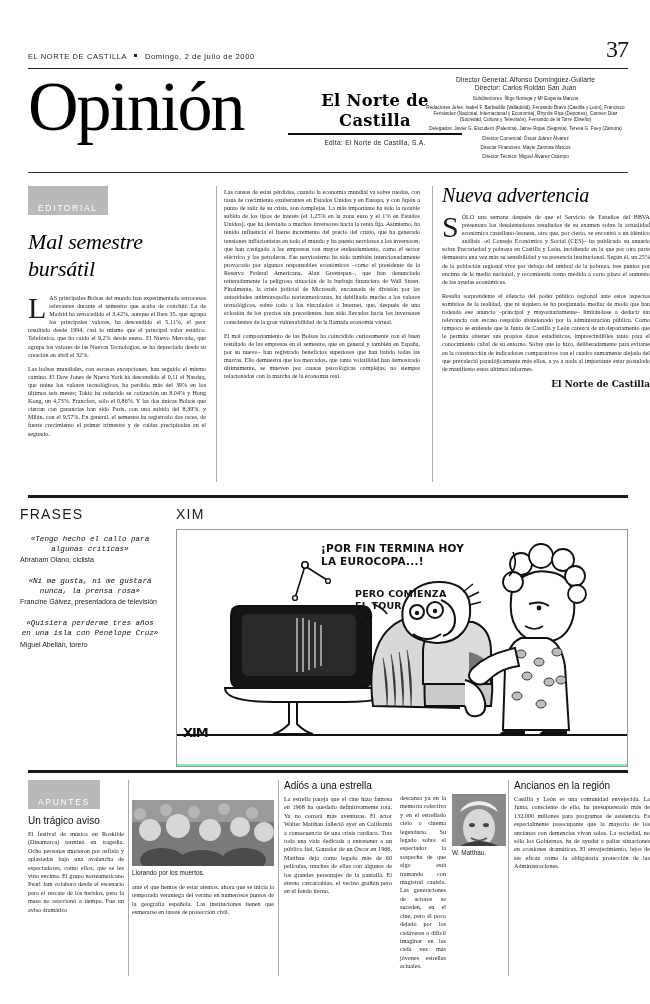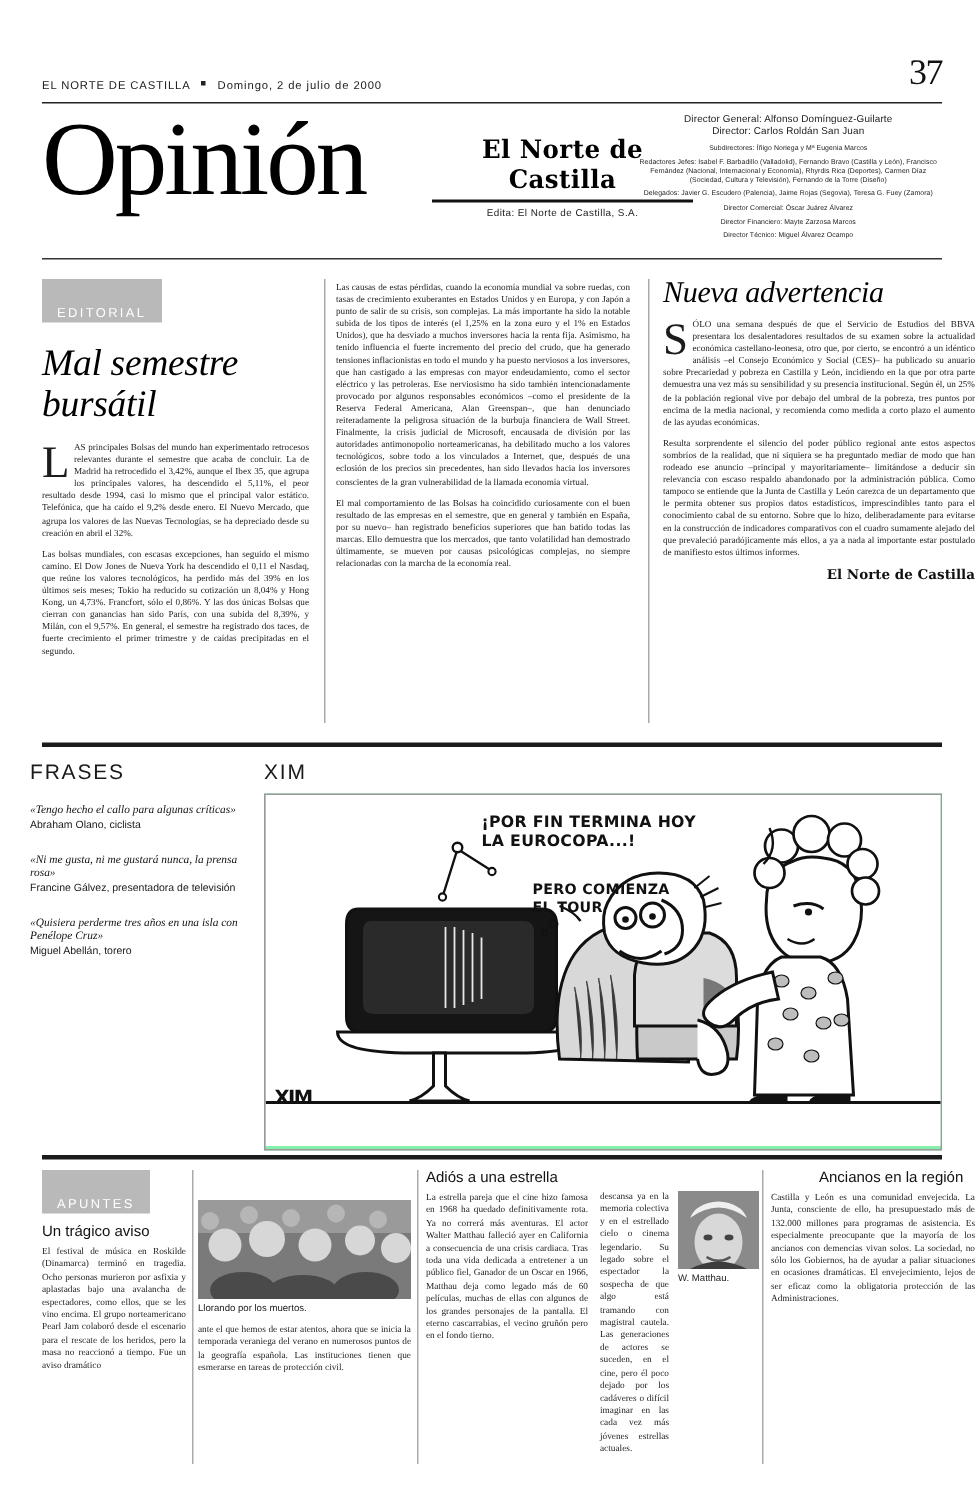--- a/index.html
+++ b/index.html
@@ -31,40 +31,40 @@
 
   .rule-mast{position:absolute;left:28px;right:22px;top:172px;height:1px;background:#333;}
 
   
   .edband{position:absolute;left:28px;top:186px;right:22px;height:300px;}
   .tag{display:inline-block;background:#b9b9b9;color:#fff;font-family:"Liberation Sans",sans-serif;
        font-size:7.2px;letter-spacing:1.6px;padding:17px 10px 2px 10px;}
   .tag span{font-size:8.6px;}
 
   .ed-col1{position:absolute;left:0;top:0;width:178px;}
-  .ed-head{font-family:"Liberation Serif",serif;font-style:italic;font-size:25px;line-height:27px;
+  .ed-head{font-family:"Liberation Serif",serif;font-style:italic;font-size:22px;line-height:27px;
            margin-top:13px;color:#000;letter-spacing:-.2px;}
   .body-txt{font-family:"Liberation Serif",serif;font-size:6.1px;line-height:8.1px;text-align:justify;color:#1c1c1c;}
   .body-txt p{margin:0 0 6px 0;}
   .dropcap::first-letter{float:left;font-size:30px;line-height:23px;padding:2px 3px 0 0;font-weight:400;}
 
   .ed-col2{position:absolute;left:196px;top:2px;width:196px;}
   .ed-col3{position:absolute;left:414px;top:-2px;width:208px;}
   .adv-head{font-family:"Liberation Serif",serif;font-style:italic;font-size:20px;line-height:22px;
             color:#000;margin-bottom:7px;letter-spacing:-.2px;}
   .sign{text-align:right;font-family:"DejaVu Serif",serif;font-weight:700;font-size:9px;margin-top:4px;color:#111;}
 
   .rule-ed{position:absolute;left:28px;right:22px;top:495px;height:3px;background:#1b1b1b;}
 
   
   .frases{position:absolute;left:20px;top:506px;width:140px;}
   .sect-h{font-family:"Liberation Sans",sans-serif;font-size:11.5px;letter-spacing:1.2px;color:#1a1a1a;}
   .sect-h span{font-size:14px;}
   .quote{margin-top:13px;}
-  .q-text{font-family:Liberation Serif, serif;font-style:italic;font-size:7.6px;line-height:9.6px;color:#111;}
+  .q-text{font-family:Liberation Mono, monospace;font-style:italic;font-size:7.6px;line-height:9.6px;color:#111;text-align:center;}
   .q-src{font-family:"Liberation Sans",sans-serif;font-size:7px;line-height:9px;color:#1a1a1a;margin-top:1px;}
 
   .ximwrap{position:absolute;left:176px;top:506px;right:22px;}
   .xim-h{font-family:"Liberation Sans",sans-serif;font-size:11.5px;letter-spacing:1.2px;color:#1a1a1a;}
   .xim-h span{font-size:14px;}
   .cartoon{position:relative;margin-top:7px;height:236px;border:1px solid #999;background:#86efac;overflow:hidden;}
   .cartoon svg{display:block;}
   .bub{position:absolute;font-family:"DejaVu Sans",sans-serif;font-weight:700;color:#111;}
   .bub1{left:144px;top:12px;font-size:10.5px;line-height:13px;letter-spacing:.2px;}
   .bub2{left:178px;top:58px;font-size:9.5px;line-height:12px;letter-spacing:.2px;}
@@ -332,20 +332,20 @@
           <ellipse cx="20" cy="31" rx="3" ry="2" fill="#444"></ellipse>
           <ellipse cx="34" cy="31" rx="3" ry="2" fill="#444"></ellipse>
           <path d="M19 44 q8 5 16 0" stroke="#555" stroke-width="1.6" fill="none"></path>
           <path d="M8 52 q19 -10 38 0 z" fill="#3d3d3d"></path>
         </svg>
       </div>
       <div class="cap">W. Matthau.</div>
     </div>
 
     <div class="low-c6">
-      <div class="low-h" style="margin-top:0;margin-left:32px;">Ancianos en la región</div>
+      <div class="low-h" style="margin-top:0;">Ancianos en la región</div>
       <div class="low-txt">
         <p>Castilla y León es una comunidad envejecida. La Junta, consciente de ello, ha presupuestado más de 132.000 millones para programas de asistencia. Es especialmente preocupante que la mayoría de los ancianos con demencias vivan solos. La sociedad, no sólo los Gobiernos, ha de ayudar a paliar situaciones en ocasiones dramáticas. El envejecimiento, lejos de ser eficaz como la obligatoria protección de las Administraciones.</p>
       </div>
     </div>
   </div>
 
 </div>
 
 </body></html>

